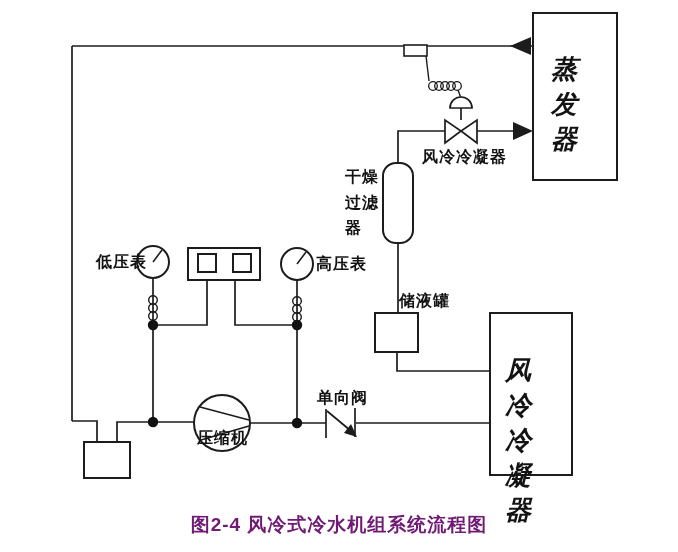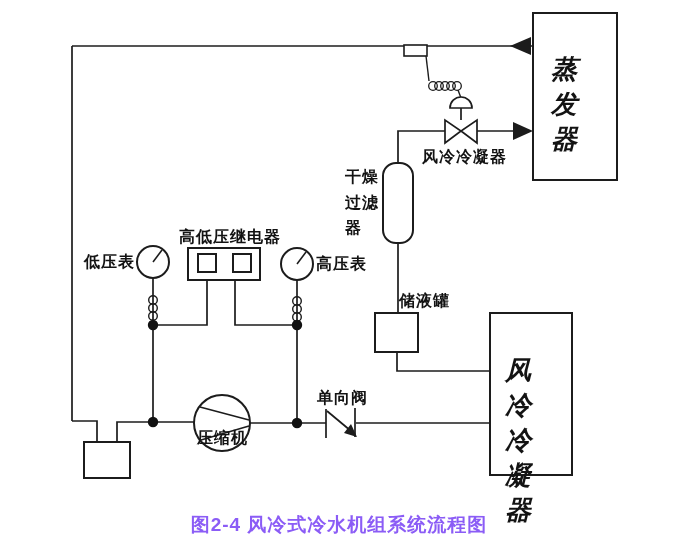--- a/index.html
+++ b/index.html
@@ -6,21 +6,21 @@
   body{width:678px;height:552px;position:relative;overflow:hidden;
        font-family:"Liberation Sans", sans-serif;color:#111;}
   .stage{position:absolute;left:0;top:0;width:678px;height:552px;}
   svg{position:absolute;left:0;top:0;}
   .lbl{position:absolute;color:#131313;font-weight:600;
        word-break:break-all;line-height:1.25;letter-spacing:1px;}
   .lbl.big{font-size:26px;line-height:1.35;letter-spacing:2px;font-weight:700;font-style:italic;}
   .lbl.small{font-size:16px;}
   .lbl.vstack{line-height:1.6;}
   .caption{position:absolute;left:0;top:512px;width:678px;text-align:center;
-           font-size:19px;font-weight:700;letter-spacing:1px;color:#8b5cf6;}
+           font-size:19px;font-weight:700;letter-spacing:1px;color:#701a75;}
 </style>
 </head>
 <body>
 
 <div class="stage">
 
   <svg width="678" height="552" viewBox="0 0 678 552">
     <g stroke="#1c1c1c" stroke-width="1.7" fill="none">
 
       <path d="M72,46 H533"></path>
@@ -103,22 +103,21 @@
       <circle cx="153" cy="325" r="5.2"></circle>
       <circle cx="297" cy="325" r="5.2"></circle>
       <circle cx="153" cy="422" r="5.2"></circle>
       <circle cx="297" cy="423" r="5.2"></circle>
     </g>
   </svg>
 
   <div class="lbl big" style="left:551px;top:52px;width:52px;">蒸发器</div>
   <div class="lbl small vstack" style="left:345px;top:164px;width:36px;">干燥过滤器</div>
   <div class="lbl big" style="left:505px;top:353px;width:54px;">风冷冷凝器</div>
-  <div class="lbl small" style="left:179px;top:227px;">高低压继电器</div>
-  <div class="lbl small" style="left:84px;top:252px;">低压表</div>
+  <div class="lbl small" style="left:96px;top:252px;">低压表</div>
   <div class="lbl small" style="left:316px;top:254px;text-align:right;">高压表</div>
   <div class="lbl small" style="left:422px;top:147px;">风冷冷凝器</div>
   <div class="lbl small" style="left:399px;top:291px;text-align:center;">储液罐</div>
   <div class="lbl small" style="left:317px;top:388px;text-align:right;">单向阀</div>
   <div class="lbl small" style="left:197px;top:428px;">压缩机</div>
 
   <div class="caption">图2-4 风冷式冷水机组系统流程图</div>
 </div>
 
 </body></html>

